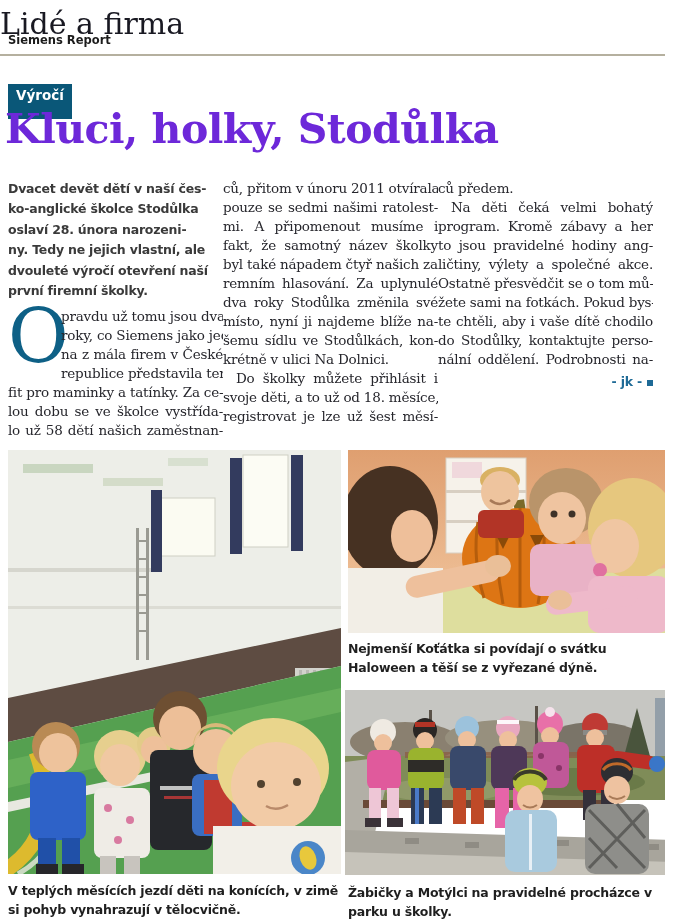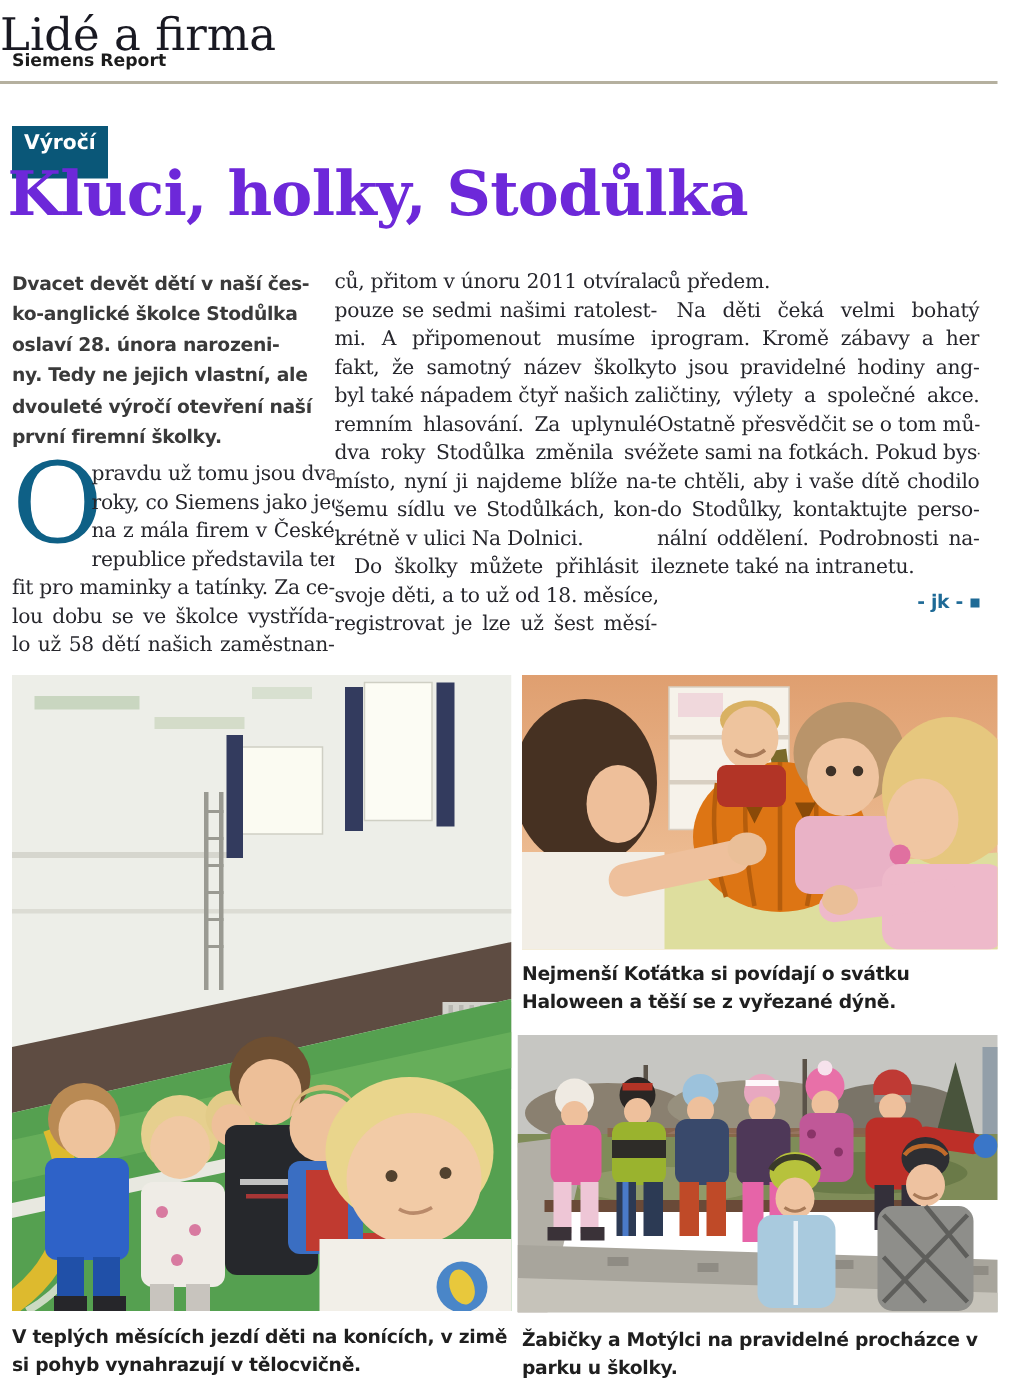--- a/index.html
+++ b/index.html
@@ -94,21 +94,20 @@
           <div class="tl">ců předem.</div>
           <div class="tl just ind">Na děti čeká velmi bohatý</div>
           <div class="tl just">program. Kromě zábavy a her</div>
           <div class="tl just">to jsou pravidelné hodiny ang-</div>
           <div class="tl just">ličtiny, výlety a společné akce.</div>
           <div class="tl just">Ostatně přesvědčit se o tom mů-</div>
           <div class="tl just">žete sami na fotkách. Pokud bys-</div>
           <div class="tl just">te chtěli, aby i vaše dítě chodilo</div>
           <div class="tl just">do Stodůlky, kontaktujte perso-</div>
           <div class="tl just">nální oddělení. Podrobnosti na-</div>
-          <div class="tl">leznete také na intranetu.</div>
         </div>
       <div class="signature">
         <span>- jk -</span><span class="end-square"></span>
       </div>
     </div>
   </div>
 
   <div class="photo photo-gym">
     <svg viewBox="0 0 333 424" preserveAspectRatio="none">
       <rect x="0" y="0" width="333" height="424" fill="#edeee8"></rect>

